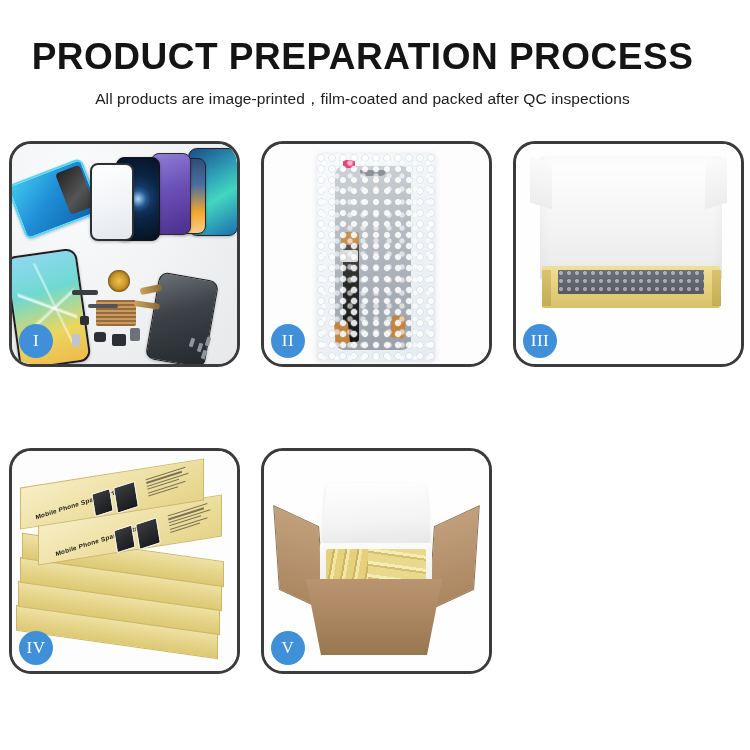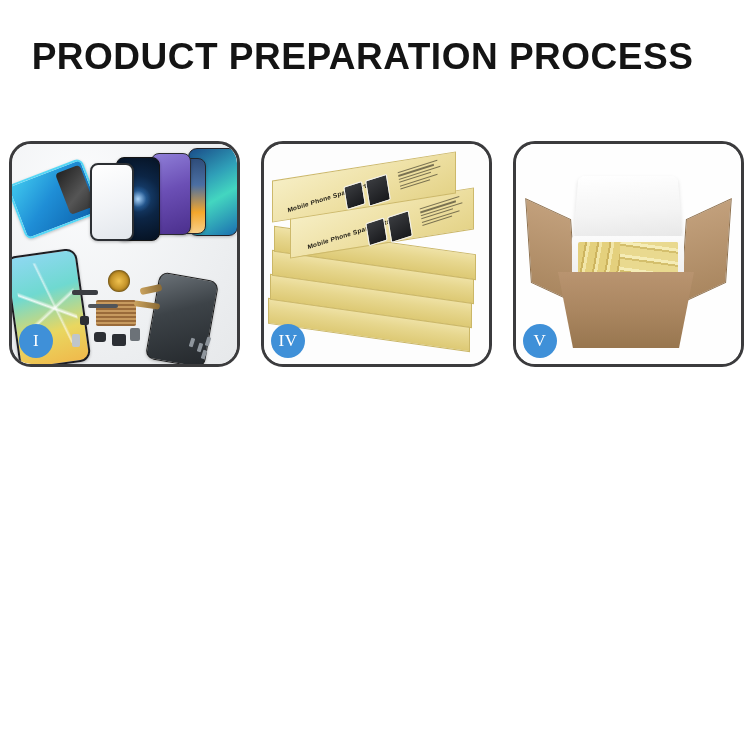--- a/index.html
+++ b/index.html
@@ -392,20 +392,21 @@
   .c6-tab2 {
     position:absolute; left:52px; top:148px; width:16px; height:14px;
     background: rgba(140,114,80,.5); transform: skewY(26deg);
   }
 </style>
 </head>
 <body>
 
 <div class="header">
   <h1 class="page-title">PRODUCT PREPARATION PROCESS</h1>
+  <p class="page-subtitle">All products are image-printed，film-coated and packed after QC inspections</p>
 </div>
 
 <div class="grid">
 
   <div class="panel p1">
     <div class="photo">
       <div class="bgwash"></div>
       <div class="phone ph-blue-film"></div>
       <div class="phone ph-teal"></div>
       <div class="phone ph-orange"></div>
@@ -430,21 +431,51 @@
           <i style="left:2px;top:2px;"></i>
             <i style="left:10px;top:7px;"></i>
           <i style="left:18px;top:1px;"></i>
             <i style="left:14px;top:14px;"></i>
         </div>
       </div>
     </div>
     <div class="badge">I</div>
   </div>
 
-
+  <div class="panel p2">
+    <div class="photo">
+      <div class="bgwash"></div>
+      <div class="bubble-pack">
+        <div class="screen-inside"></div>
+        <div class="pink-label"></div>
+        <div class="flex-cable"></div>
+        <div class="conn-a"></div>
+        <div class="conn-b"></div>
+        <div class="conn-c"></div>
+        <div class="conn-d"></div>
+        <div class="bubbles"></div>
+        <div class="bubbles2"></div>
+      </div>
+    </div>
+    <div class="badge">II</div>
+  </div>
+
+  <div class="panel p3">
+    <div class="photo">
+      <div class="bgwash"></div>
+      <div class="lid-back"></div>
+      <div class="lid-flap-l"></div>
+      <div class="lid-flap-r"></div>
+      <div class="tray"></div>
+      <div class="tray-inner"></div>
+      <div class="tray-lip-l"></div>
+      <div class="tray-lip-r"></div>
+    </div>
+    <div class="badge">III</div>
+  </div>
 
   <div class="panel p4">
     <div class="photo">
       <div class="bgwash"></div>
       <div class="stack">
 
         <div class="sbox" style="left:4px;  top:168px; width:200px; height:24px; transform:skewY(8deg);"></div>
         <div class="sbox" style="left:6px;  top:144px; width:200px; height:24px; transform:skewY(8deg);"></div>
         <div class="sbox" style="left:8px;  top:120px; width:200px; height:24px; transform:skewY(8deg);"></div>
         <div class="sbox" style="left:10px; top:96px;  width:200px; height:24px; transform:skewY(8deg);"></div>

